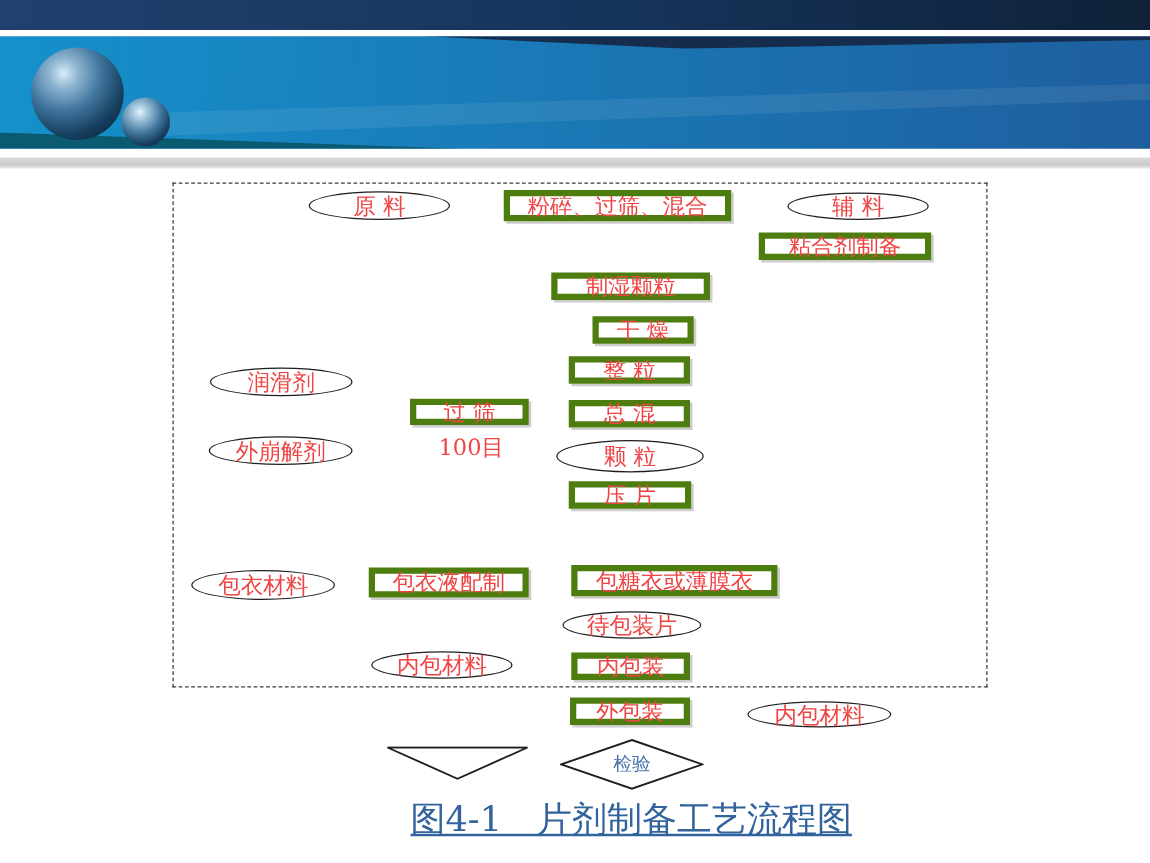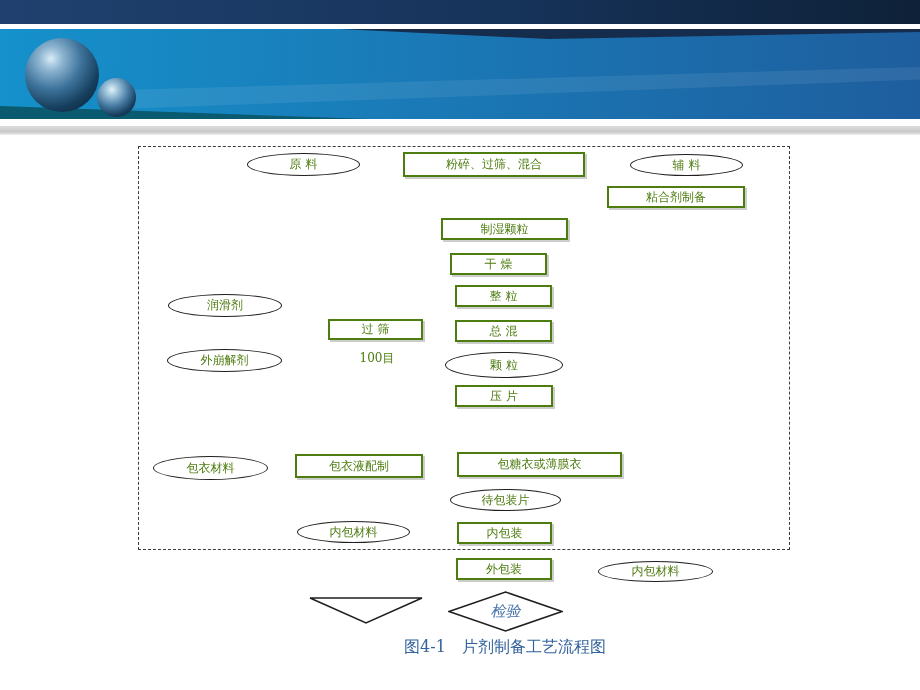--- a/index.html
+++ b/index.html
@@ -30,31 +30,31 @@
           border-radius:50%; z-index:6;
           background:radial-gradient(circle at 38% 30%, #e4f2fa 0%, #9ec3da 18%,
                      #467ba2 45%, #173f5e 70%, #0a2337 95%); }
   .graybar { position:absolute; left:0; top:126px; width:920px; height:9px;
           background:linear-gradient(180deg,#dcdcdc 0%,#c9c9c9 65%,#efefef 100%); }
 
   
   .dashed-box { position:absolute; left:138px; top:146px; width:652px; height:404px;
           border:1px dashed #3c3c3c; }
   .node { position:absolute; display:flex; align-items:center; justify-content:center;
-          color:#4d7c0f; font-size:12px; white-space:nowrap; background:#fff; }
-  .rect { border:2px solid #4d7c0f; box-shadow:2px 2px 0 rgba(145,145,145,0.45); }
+          color:#ef4444; font-size:18px; white-space:nowrap; background:#fff; }
+  .rect { border:5px solid #4d7c0f; box-shadow:2px 2px 0 rgba(145,145,145,0.45); }
   .ellipse { border:1.5px solid #1f1f1f; border-radius:50%; }
   .plain { background:transparent; }
-  .shapebox { position:absolute; background:transparent;font-style:italic; }
+  .shapebox { position:absolute; background:transparent; }
   .shapebox svg { position:absolute; left:0; top:0; width:100%; height:100%; }
   .shapebox .lbl { position:absolute; left:0; right:0; top:0; bottom:0;
           display:flex; align-items:center; justify-content:center;
           color:#4a76ad; font-size:15px; }
   .caption { position:absolute; left:300px; top:637px; width:410px; height:32px;
-          text-align:center; font-size:16px; color:#33639c; }
+          text-align:center; font-size:28px; color:#33639c;text-decoration:underline; }
 </style>
 </head>
 <body>
 
 <div class="stage">
 
   <div class="topbar"></div>
   <div class="band">
     <div class="band-wedge-top"></div>
     <div class="band-streak"></div>
@@ -67,21 +67,21 @@
   <div class="dashed-box"></div>
 
   <div class="node ellipse" style="left:247px;top:153px;width:113px;height:23px">原 料</div>
   <div class="node rect" style="left:403px;top:152px;width:182px;height:25px">粉碎、过筛、混合</div>
   <div class="node ellipse" style="left:630px;top:154px;width:113px;height:22px">辅 料</div>
 
   <div class="node rect" style="left:441px;top:218px;width:127px;height:22px">制湿颗粒</div>
 
   <div class="node rect" style="left:607px;top:186px;width:138px;height:22px">粘合剂制备</div>
 
-  <div class="node rect" style="left:450px;top:253px;width:97px;height:22px">干 燥</div>
+  <div class="node rect" style="left:474px;top:253px;width:81px;height:22px">干 燥</div>
   <div class="node rect" style="left:455px;top:285px;width:97px;height:22px">整 粒</div>
 
   <div class="node ellipse" style="left:168px;top:294px;width:114px;height:23px">润滑剂</div>
   <div class="node rect" style="left:328px;top:319px;width:95px;height:21px">过 筛</div>
   <div class="node rect" style="left:455px;top:320px;width:97px;height:22px">总 混</div>
 
   <div class="node ellipse" style="left:167px;top:349px;width:115px;height:23px">外崩解剂</div>
   <div class="node plain" style="left:352px;top:348px;width:50px;height:20px">100目</div>
   <div class="node ellipse" style="left:445px;top:352px;width:118px;height:26px">颗 粒</div>
 

